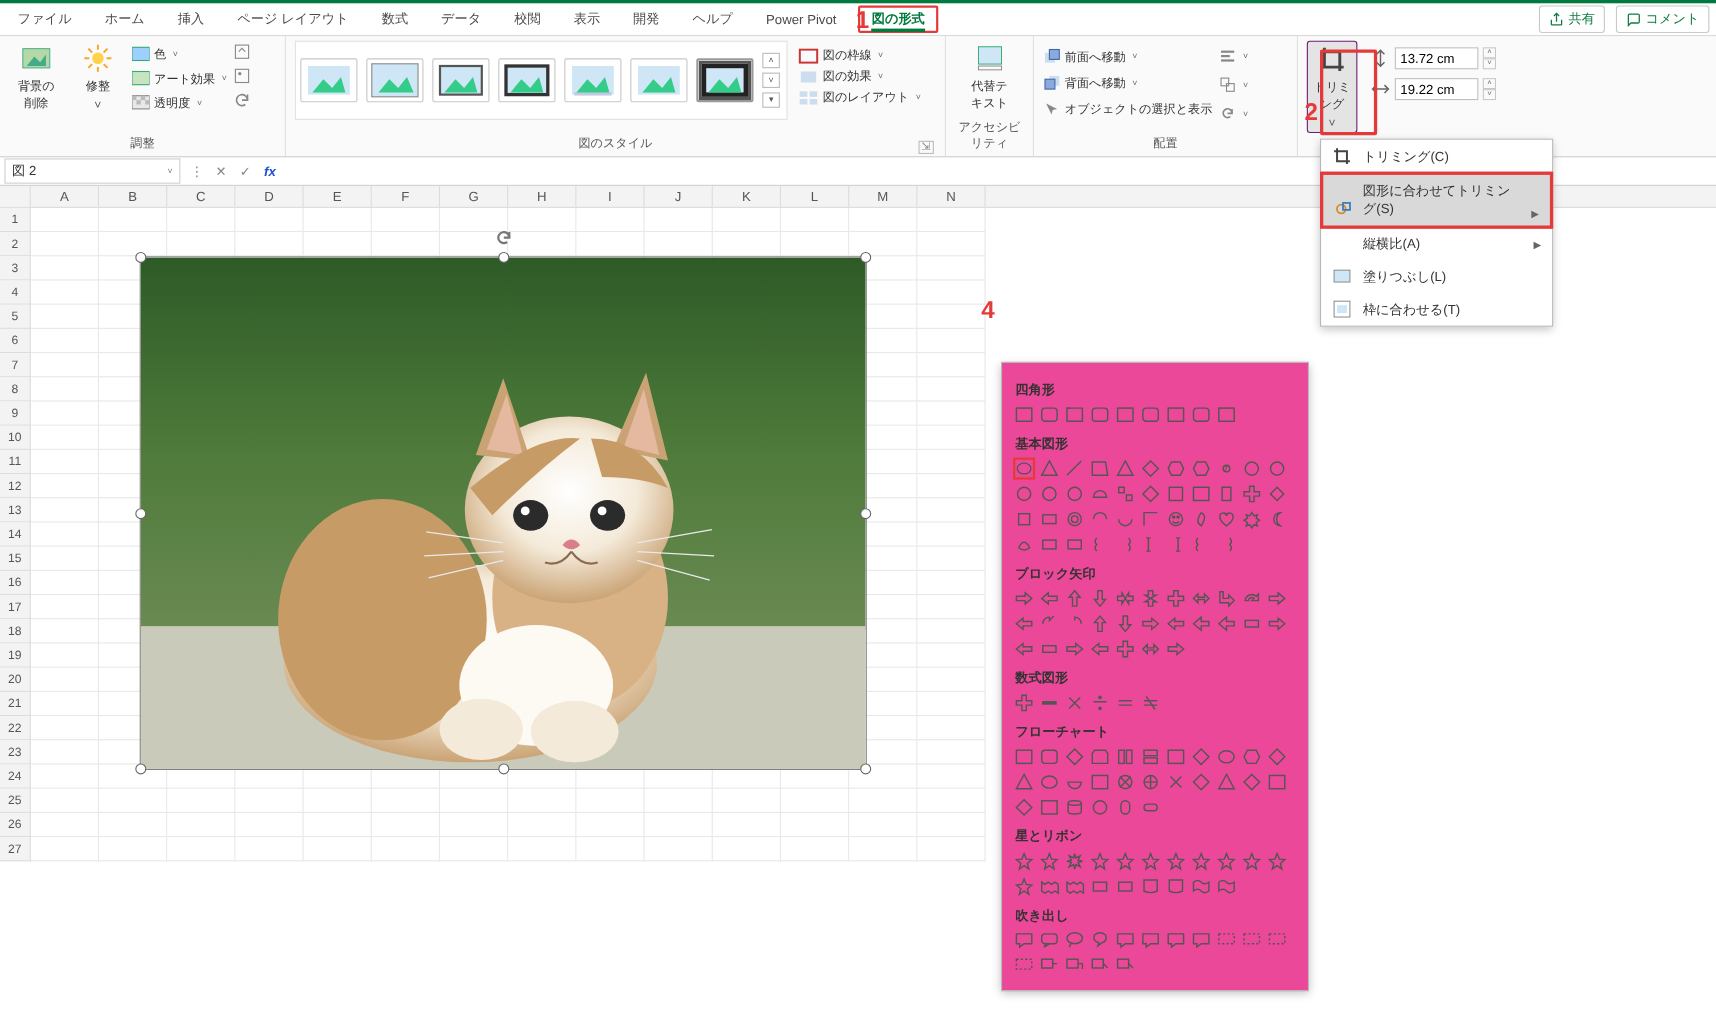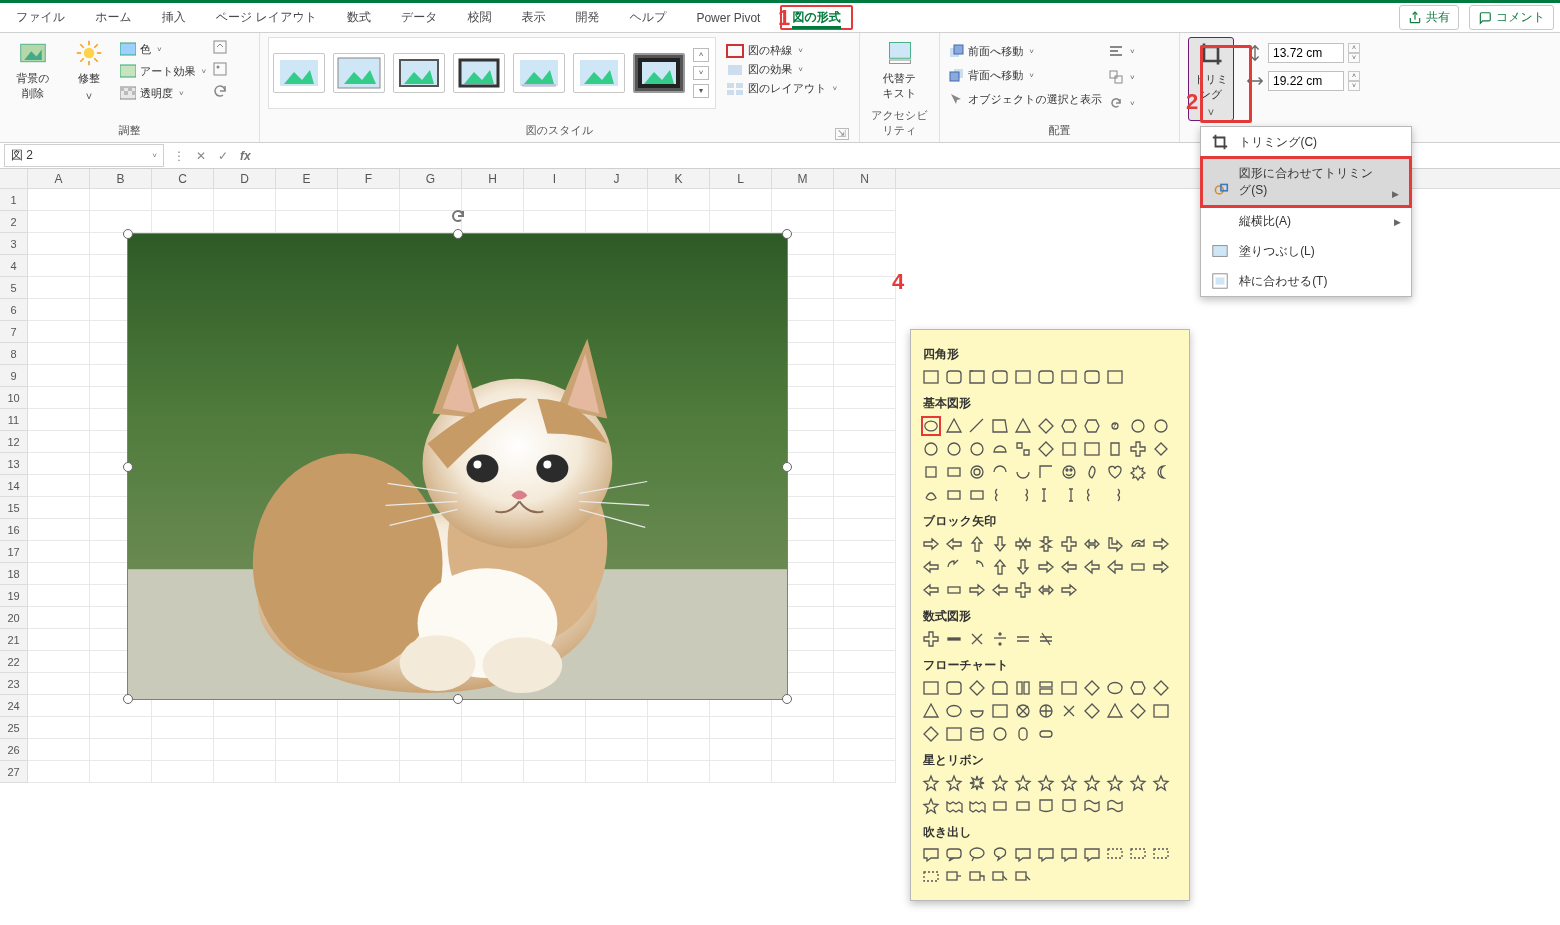--- a/index.html
+++ b/index.html
@@ -37,33 +37,33 @@
   .spinner div { flex:1; font-size:7px; text-align:center; color:#666; border:1px solid #c8c8c8; }
   .annot { position:absolute; color:#e43a3a; font-weight:700; font-size:22px; font-family:Arial,sans-serif; }
   .redbox { position:absolute; border:3px solid #e43a3a; border-radius:2px; }
   
   .trim-menu { position:absolute; top:126px; left:1200px; width:212px; background:#fff; border:1px solid #b8b8b8; box-shadow:0 3px 8px rgba(0,0,0,.25); z-index:30; }
   .trim-item { display:flex; align-items:center; gap:10px; padding:6px 10px; cursor:pointer; font-size:12px; color:#333; }
   .trim-item.hl { background:#d9d9d9;align-items:flex-end; }
   .trim-item .chev { margin-left:auto; color:#666; font-size:9px; }
   .trim-item svg { width:18px; height:18px; }
   
-  .shapes-panel { position:absolute; top:160px; left:910px; width:280px; background:#fef9c3; border:1px solid #b8b8b8; box-shadow:0 3px 8px rgba(0,0,0,.25); z-index:25; padding:8px 10px 12px 10px; }
+  .shapes-panel { position:absolute; top:160px; left:910px; width:280px; background:#ec4899; border:1px solid #b8b8b8; box-shadow:0 3px 8px rgba(0,0,0,.25); z-index:25; padding:8px 10px 12px 10px; }
   .shapes-cat { font-weight:600; font-size:12px; margin:8px 0 4px 2px; color:#333; }
   .shapes-row { display:flex; flex-wrap:wrap; gap:3px; }
   .shape { width:20px; height:20px; display:flex; align-items:center; justify-content:center; cursor:pointer; }
   .shape svg { width:18px; height:18px; }
   .shape.boxed { border:2px solid #e43a3a; }
   
   .fbar { display:flex; align-items:center; height:26px; border-bottom:1px solid #cfcfcf; background:#fff; }
   .namebox { width:160px; border:1px solid #cfcfcf; margin:2px 4px; padding:2px 6px; font-size:12px; display:flex; align-items:center; justify-content:space-between; }
   .namebox .dd { color:#777; font-size:8px; }
   .fbar-sep { width:22px; text-align:center; color:#888; }
   .fbar-btn { width:22px; text-align:center; color:#888; font-size:12px; }
-  .fx { font-style:italic; font-weight:bold; color:#737373; padding:0 6px; }
+  .fx { font-style:italic; font-weight:bold; color:#1d4ed8; padding:0 6px; }
   .fbar-input { flex:1; border:none; outline:none; font-size:12px; padding:2px 6px; }
   
   .sheet-wrap { position:relative; height:750px; overflow:hidden; }
   .sheet { position:absolute; inset:0; }
   .colhdrs { display:flex; height:20px; background:#f3f3f3; border-bottom:1px solid #dcdcdc; }
   .corner { width:28px; border-right:1px solid #dcdcdc; background:#f3f3f3; }
   .colhdr { border-right:1px solid #dcdcdc; text-align:center; font-size:12px; color:#555; line-height:20px; width:62px; }
   .rows { }
   .row { display:flex; height:22px; }
   .rowhdr { width:28px; border-right:1px solid #dcdcdc; border-bottom:1px solid #dcdcdc; background:#f3f3f3; text-align:center; font-size:11px; color:#555; line-height:22px; }

